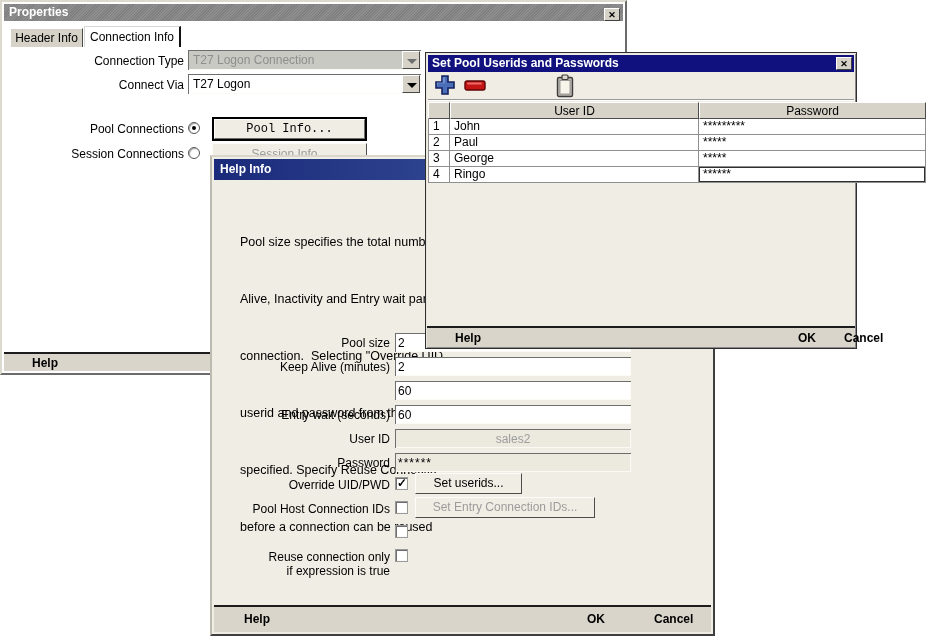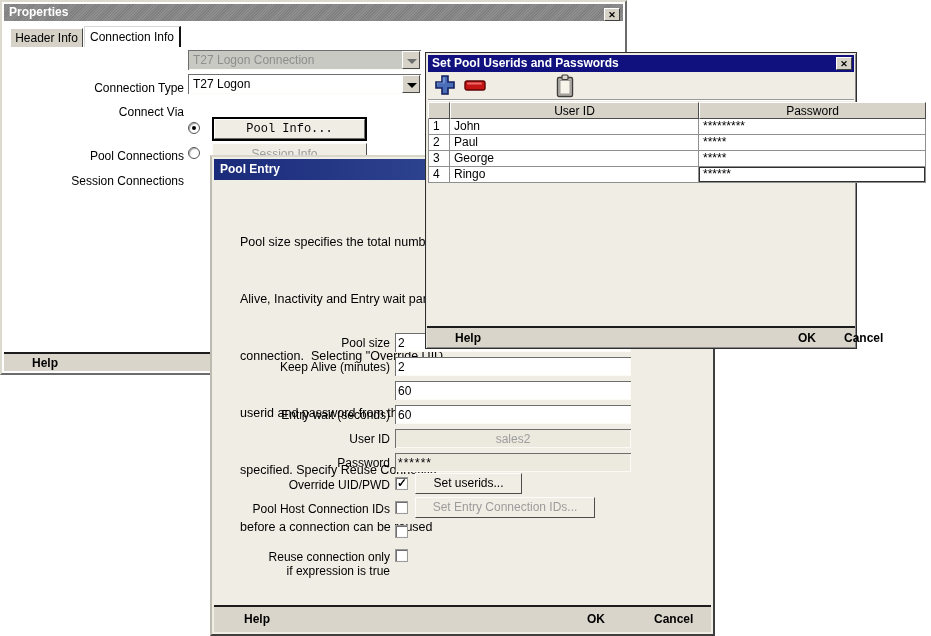--- a/index.html
+++ b/index.html
@@ -23,21 +23,21 @@
   #props .titlebar { position:absolute; left:2px; top:2px; right:2px; height:17px;
            background:#868686;
            background-image:repeating-linear-gradient(135deg, rgba(255,255,255,.08) 0 1px, rgba(0,0,0,.05) 1px 2px);
            color:#fff; font-weight:bold; line-height:17px; padding-left:5px; }
   #props .closebtn { right:3px; top:4px; }
   .tab { position:absolute; text-align:center; }
   #tab-header { left:8px; top:26px; width:73px; height:19px; background:#D6D2C8; line-height:18px;
            border-top:1px solid #fff; border-left:1px solid #fff; border-right:1px solid #4a4a4a; }
   #tab-conn { left:82px; top:24px; width:97px; height:21px; background:#fff; line-height:20px;
            border-top:1px solid #d8d8d8; border-left:1px solid #d8d8d8; border-right:2px solid #111; }
-  .plabel { position:absolute; left:0; width:182px; text-align:right; height:14px;margin-top:27px; }
+  .plabel { position:absolute; left:0; width:182px; text-align:right; height:14px; }
   .combo  { position:absolute; left:186px; width:233px; height:20px; background:#fff; padding:3px 22px 0 5px;
             box-shadow:inset 1px 1px 0 #6e6e6e, inset -1px -1px 0 #fbfaf4; white-space:nowrap; overflow:hidden; }
   .combo .cbtn { position:absolute; right:1px; top:1px; bottom:1px; width:18px; background:#D6D2C8;
             border-top:1px solid #fff; border-left:1px solid #fff;
             border-right:1px solid #4a4a4a; border-bottom:1px solid #4a4a4a; }
   .combo .cbtn i { position:absolute; left:4px; top:7px; width:0; height:0;
             border-left:5px solid transparent; border-right:5px solid transparent; border-top:5px solid #000; }
   .combo.dis { background:#C9C9C3; color:#8E8E8E; }
   .combo.dis .cbtn i { border-top-color:#6e6e6e; }
   .radio { position:absolute; width:12px; height:12px; border-radius:50%; background:#fff;
@@ -142,21 +142,21 @@
   <div class="radio" style="left:186px; top:145px"></div>
   <div class="pushbtn distext" style="left:210px; top:141px; width:155px; height:22px; line-height:20px">Session Info...</div>
 
   <div class="footerbar">
     <span>Help</span>
   </div>
 </div>
 
 <div id="poolinfo" class="dlg">
   <div class="titlebar">
-    <span>Pool Entry</span>
+    <span>Help Info</span>
   </div>
 
   <div id="desc">
     <div>Pool size specifies the total number</div>
     <div>Alive, Inactivity and Entry wait param</div>
     <div>connection.  Selecting "Override UID</div>
     <div>userid and password from the base</div>
     <div>specified. Specify Reuse Connectio</div>
     <div>before a connection can be reused</div>
   </div>

